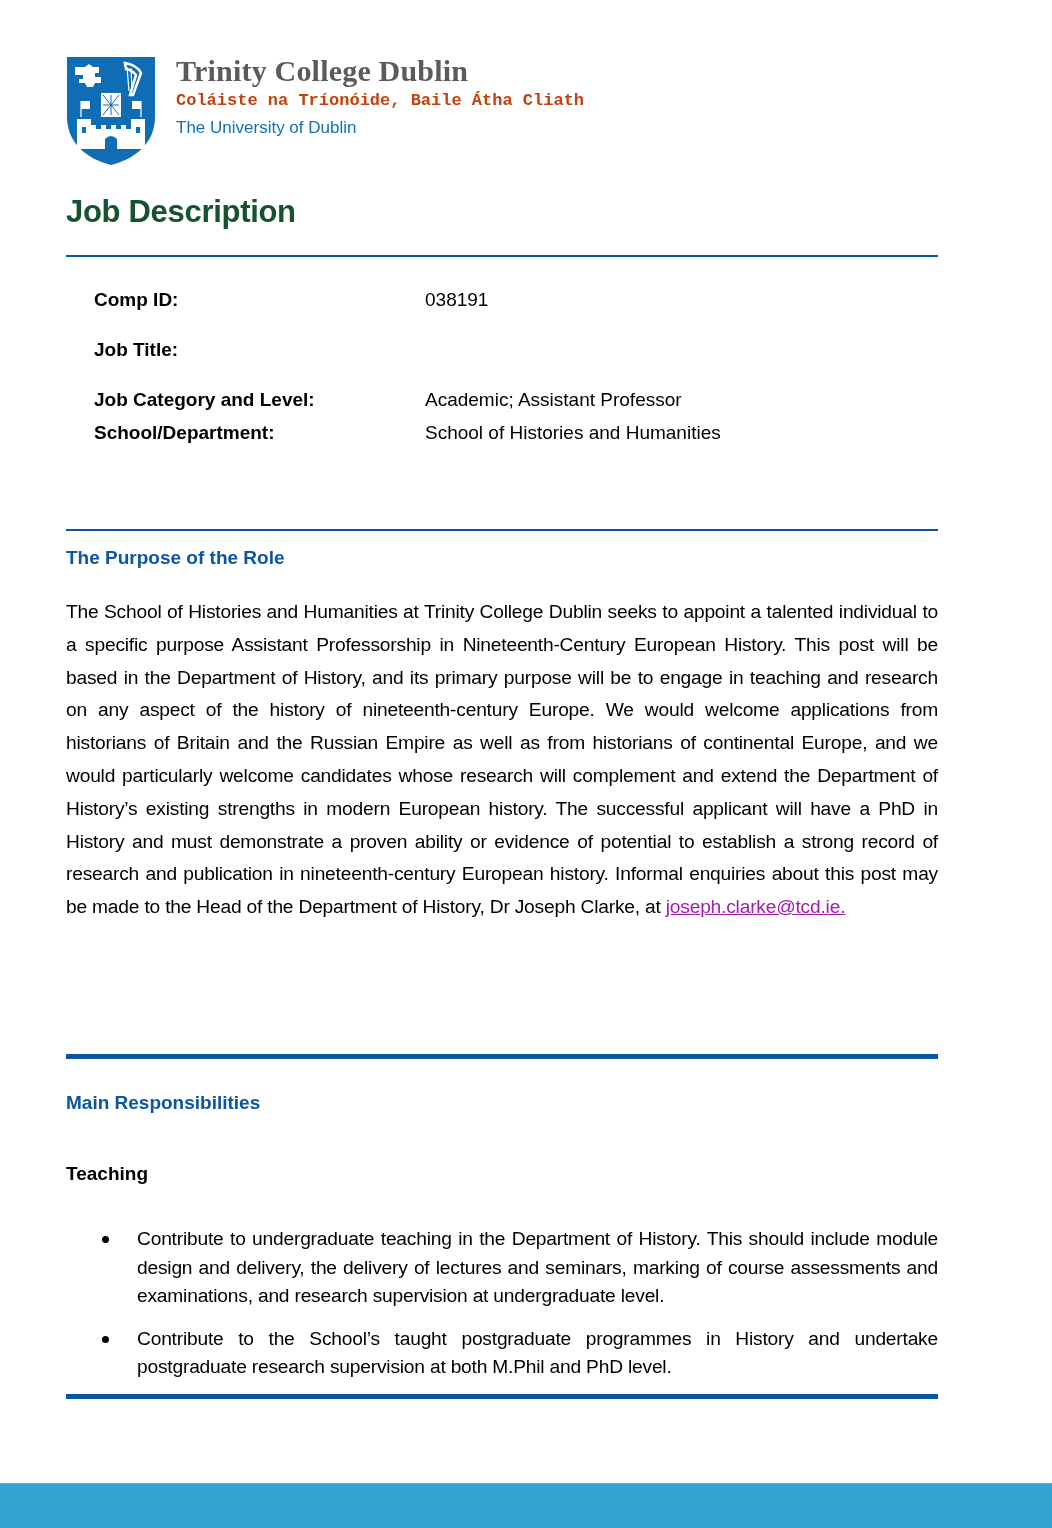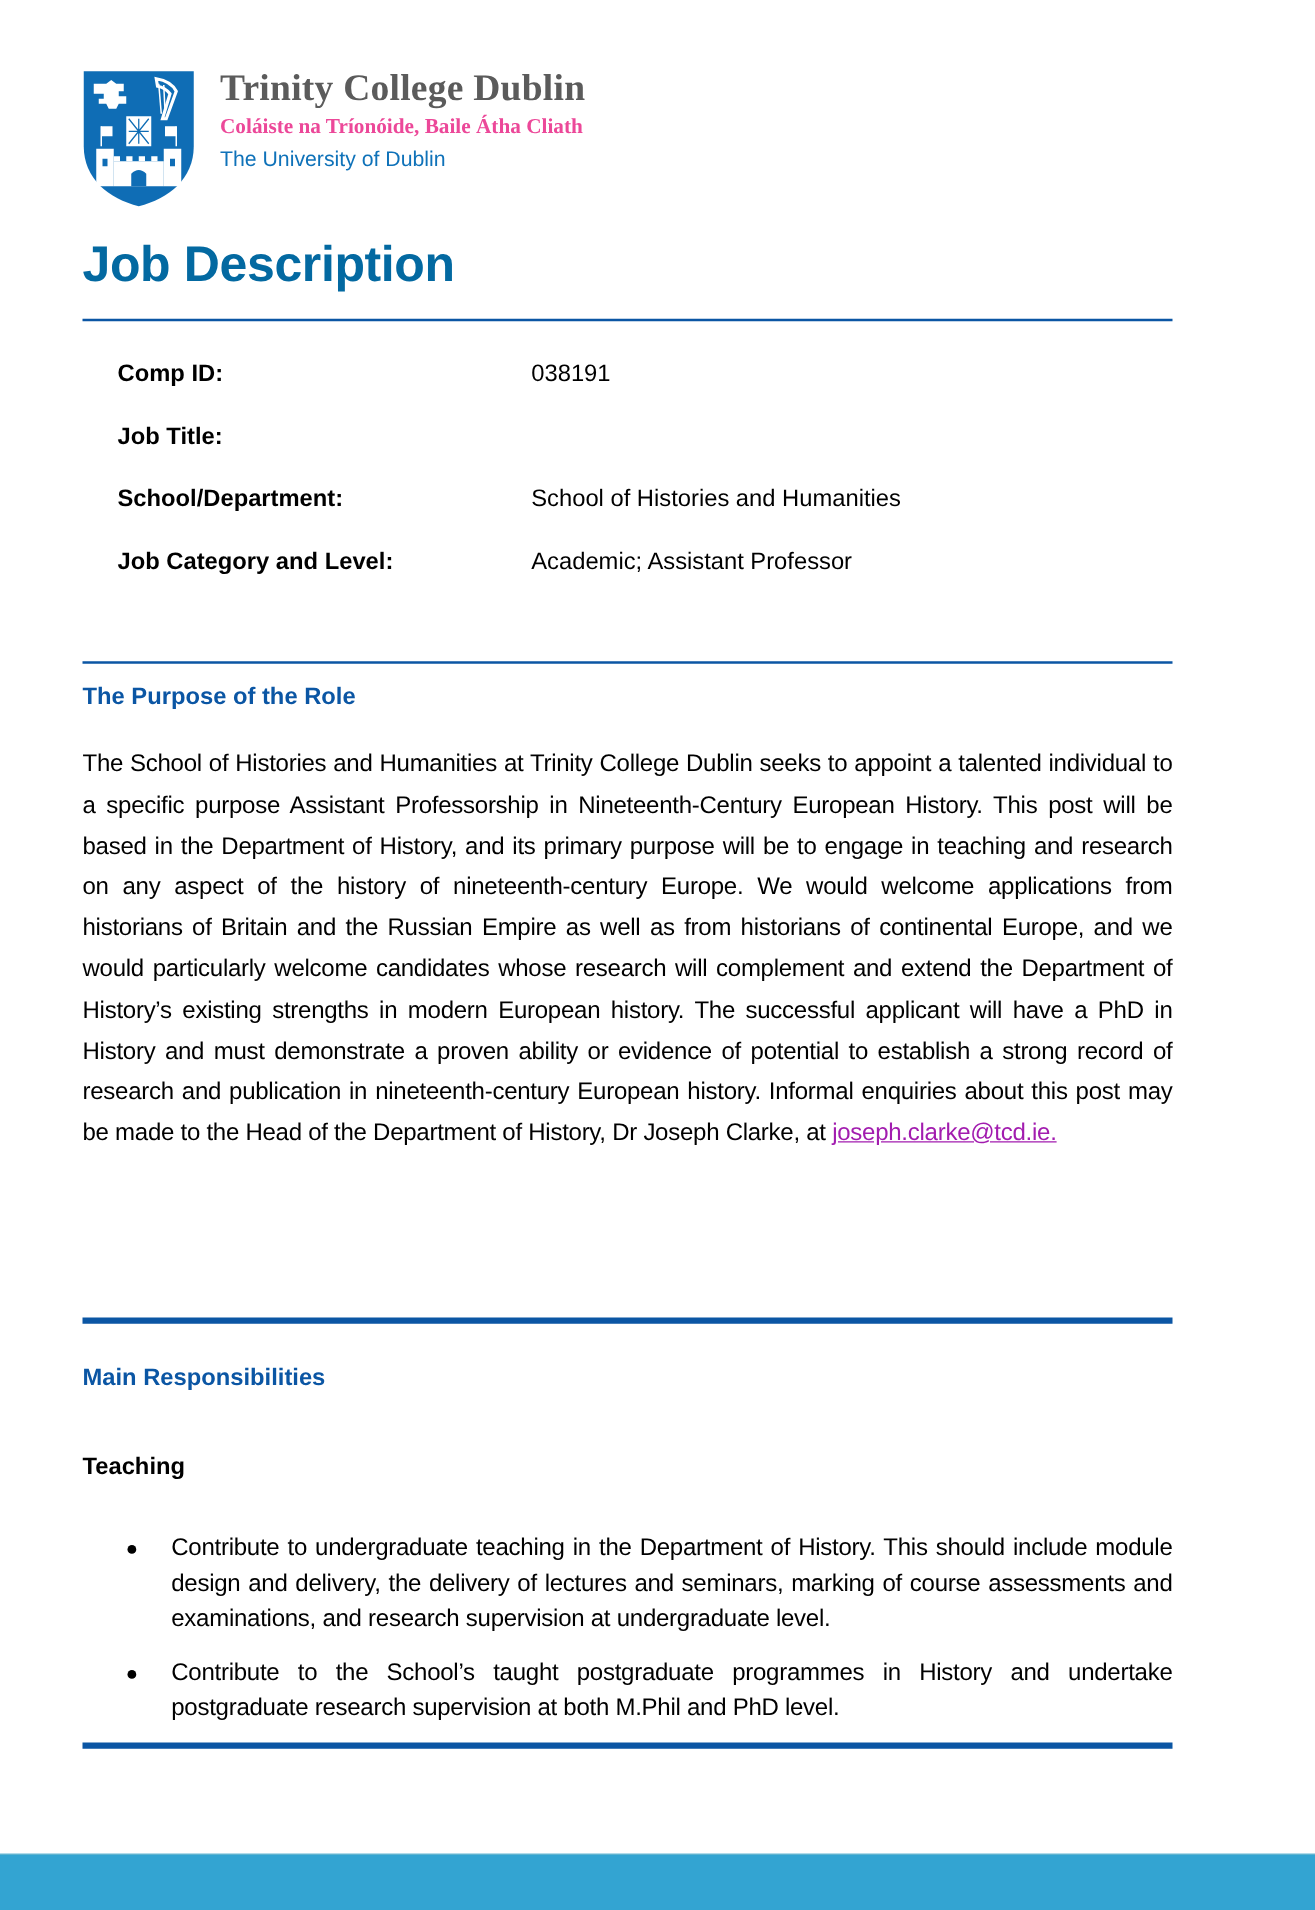--- a/index.html
+++ b/index.html
@@ -8,28 +8,28 @@
     background: #ffffff; color: #000000;
     font-family: "Liberation Sans", "DejaVu Sans", sans-serif;
   }
   .crest { position: absolute; left: 65px; top: 55px; width: 92px; height: 112px; }
   .brand { position: absolute; left: 176px; top: 54px; }
   .brand-name {
     font-family: "Liberation Serif", "DejaVu Serif", serif; font-weight: bold;
     font-size: 30px; color: #5b5b5b; line-height: 34px; letter-spacing: 0.2px;
   }
   .brand-irish {
-    font-family: Liberation Serif, serif; font-weight: bold;
-    font-size: 17px; color: #ec4899; line-height: 24px; margin-top: 1px;
+    font-family: Liberation Mono, monospace; font-weight: bold;
+    font-size: 17px; color: #c2410c; line-height: 24px; margin-top: 1px;
   }
   .brand-univ { font-size: 17px; color: #0f72b9; line-height: 24px; margin-top: 3px; }
 
   .doc-title {
     position: absolute; left: 66px; top: 192px; margin: 0;
-    font-size: 40px; font-weight: bold; color: #0369a1; line-height: 40px; letter-spacing: -0.3px;
+    font-size: 31px; font-weight: bold; color: #14532d; line-height: 40px; letter-spacing: -0.3px;
   }
   .rule { position: absolute; left: 66px; width: 872px; background: #0b56a4; }
   .rule.thin { height: 2px; }
   .rule.thick { height: 5px; }
 
   .meta { position: absolute; left: 66px; width: 872px; }
   .meta-row { display: flex; font-size: 19px; line-height: 33px; }
   .meta-label { width: 331px; font-weight: bold; flex: none; margin-left: 28px; }
   .meta-value { width: 500px; }
 
@@ -97,27 +97,27 @@
 <div class="rule thin" style="top:255px;"></div>
 
 <div class="meta" style="top:283px;">
   <div class="meta-row" style="margin-bottom:17px;">
     <div class="meta-label">Comp ID:</div>
     <div class="meta-value">038191</div>
   </div>
   <div class="meta-row" style="margin-bottom:17px;flex-direction:column;">
     <div class="meta-label">Job Title:</div>
   </div>
+  <div class="meta-row">
+    <div class="meta-label">Job Category and Level:</div>
+    <div class="meta-value">Academic; Assistant Professor</div>
+  </div>
   <div class="meta-row" style="margin-bottom:17px;">
     <div class="meta-label">School/Department:</div>
     <div class="meta-value">School of Histories and Humanities</div>
-  </div>
-  <div class="meta-row">
-    <div class="meta-label">Job Category and Level:</div>
-    <div class="meta-value">Academic; Assistant Professor</div>
   </div>
 </div>
 <div class="rule thin" style="top:529px;"></div>
 
 <h2 class="section-heading" style="top:545px;">The Purpose of the Role</h2>
 <p class="para" style="top:596px;"><span>The School of Histories and Humanities at Trinity College Dublin seeks to appoint a talented individual to a specific purpose Assistant Professorship in Nineteenth-Century European History. This post will be based in the Department of History, and its primary purpose will be to engage in teaching and research on any aspect of the history of nineteenth-century Europe.  We would welcome applications from historians of Britain and the Russian Empire as well as from historians of continental Europe, and we would particularly welcome candidates whose research will complement and extend the Department of History’s existing strengths in modern European history.  The successful applicant will have a PhD in History and must demonstrate a proven ability or evidence of potential to establish a strong record of research and publication in nineteenth-century European history. Informal enquiries about this post may be made to the Head of the Department of History, Dr Joseph Clarke, at </span><a href="#">joseph.clarke@tcd.ie.</a></p>
 
 <div class="rule thick" style="top:1054px;"></div>
 
 <h2 class="section-heading" style="top:1090px;">Main Responsibilities</h2>

